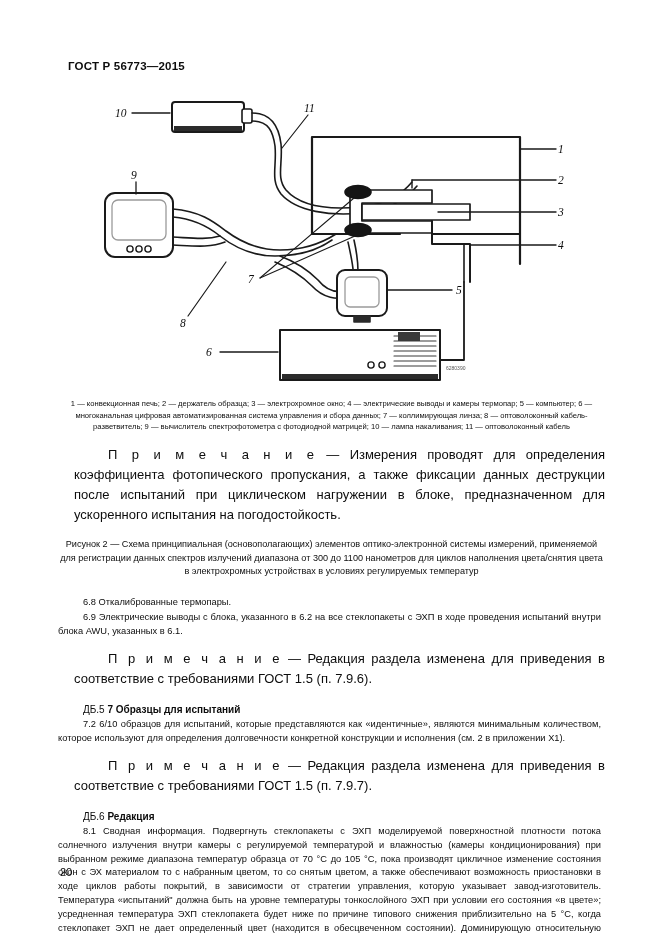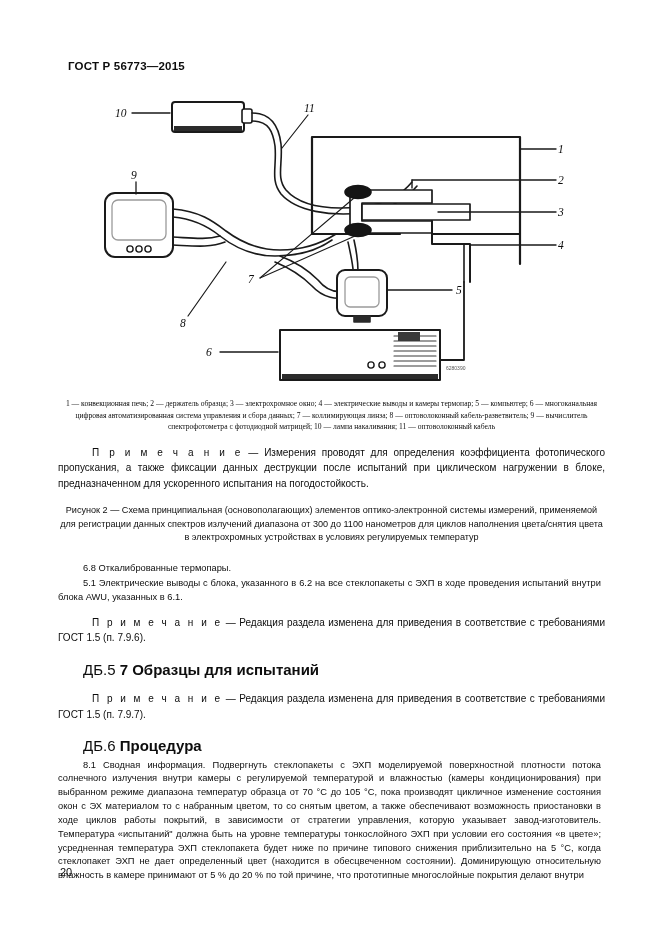--- a/index.html
+++ b/index.html
@@ -49,50 +49,49 @@
     top: 398px;
     width: 547px;
   }
 
   .legend {
     font-size: 7.6px;
     line-height: 1.52;
     text-align: center;
     margin: 0 0 12px 0;
     padding: 0 2px;
-    font-family: Liberation Serif, serif;
   }
 
   .note {
-    font-size: 10px;
+    font-size: 13px;
     line-height: 1.55;
     text-align: justify;
     text-indent: 34px;
-    margin: 0 0 13px 0;
+    margin: 0 0 13px 16px;
   }
   .note .nlabel { letter-spacing: 2.1px; }
 
   .fig-caption {
     font-size: 9.1px;
     line-height: 1.5;
     text-align: center;
     margin: 0 0 17px 0;
   }
 
   .para {
     font-size: 9.3px;
     line-height: 1.49;
     text-align: justify;
     text-indent: 25px;
     margin: 0 4px 1px 0;
   }
   .spacer-sm { height: 9px; }
 
   h3.heading {
-    font-size: 15px;
+    font-size: 10px;
     line-height: 1.5;
     margin: 0 0 1px 0;
     text-indent: 25px;
     font-weight: normal;
   }
   h3.heading b { font-weight: bold; }
 
   .pageno {
     position: absolute;
     left: 60px;
@@ -217,32 +216,33 @@
 
   <div class="content">
 
     <p class="legend">1 — конвекционная печь; 2 — держатель образца; 3 — электрохромное окно; 4 — электрические выводы и камеры термопар; 5 — компьютер; 6 — многоканальная цифровая автоматизированная система управления и сбора данных; 7 — коллимирующая линза; 8 — оптоволоконный кабель-разветвитель; 9 — вычислитель спектрофотометра с фотодиодной матрицей; 10 — лампа накаливания; 11 — оптоволоконный кабель</p>
 
     <p class="note"><span class="nlabel">П р и м е ч а н и е</span><span> — Измерения проводят для определения коэффициента фотопического пропускания, а также фиксации данных деструкции после испытаний при циклическом нагружении в блоке, предназначенном для ускоренного испытания на погодостойкость.</span></p>
 
     <p class="fig-caption">Рисунок 2 — Схема принципиальная (основополагающих) элементов оптико-электронной системы измерений, применяемой для регистрации данных спектров излучений диапазона от 300 до 1100 нанометров для циклов наполнения цвета/снятия цвета в электрохромных устройствах в условиях регулируемых температур</p>
 
     <p class="para">6.8 Откалиброванные термопары.</p>
-    <p class="para">5.1 Электрические выводы с блока, указанного в  6.2 на все стеклопакеты с ЭХП в ходе проведения испытаний внутри блока AWU, указанных в 6.1.</p>
+    <p class="para">6.9 Электрические выводы с блока, указанного в  6.2 на все стеклопакеты с ЭХП в ходе проведения испытаний внутри блока AWU, указанных в 6.1.</p>
 
     <div class="spacer-sm"></div>
 
     <p class="note"><span class="nlabel">П р и м е ч а н и е</span><span> — Редакция раздела изменена для приведения в соответствие с требованиями ГОСТ 1.5 (п. 7.9.6).</span></p>
 
     <h3 class="heading"><span>ДБ.5 </span><b>7 Образцы для испытаний</b></h3>
 
+    <p class="para">7.2 6/10 образцов для испытаний, которые представляются как «идентичные», являются минимальным количеством, которое используют для определения долговечности конкретной конструкции и исполнения (см. 2 в приложении X1).</p>
 
     <div class="spacer-sm"></div>
 
     <p class="note"><span class="nlabel">П р и м е ч а н и е</span><span> — Редакция раздела изменена для приведения в соответствие с требованиями ГОСТ 1.5 (п. 7.9.7).</span></p>
 
-    <h3 class="heading"><span>ДБ.6 </span><b>Процедура</b></h3>
+    <h3 class="heading"><span>ДБ.6 </span><b>Редакция</b></h3>
 
     <p class="para">8.1 Сводная информация. Подвергнуть стеклопакеты с ЭХП моделируемой поверхностной плотности потока солнечного излучения внутри камеры с регулируемой температурой и влажностью (камеры кондиционирования) при выбранном режиме диапазона температур образца от 70 °С до 105 °С, пока производят цикличное изменение состояния окон с ЭХ материалом то с набранным цветом, то со снятым цветом, а также обеспечивают возможность приостановки в ходе циклов работы покрытий, в зависимости от стратегии управления, которую указывает завод-изготовитель. Температура «испытаний" должна быть на уровне температуры тонкослойного ЭХП при условии его состояния «в цвете»; усредненная температура ЭХП стеклопакета будет ниже по причине типового снижения приблизительно на 5 °С, когда стеклопакет ЭХП не дает определенный цвет (находится в обесцвеченном состоянии). Доминирующую относительную влажность в камере принимают от 5 % до 20 % по той причине, что прототипные многослойные покрытия делают внутри</p>
   </div>
 
   <div class="pageno">20</div>
 </div>
 
 </body></html>

